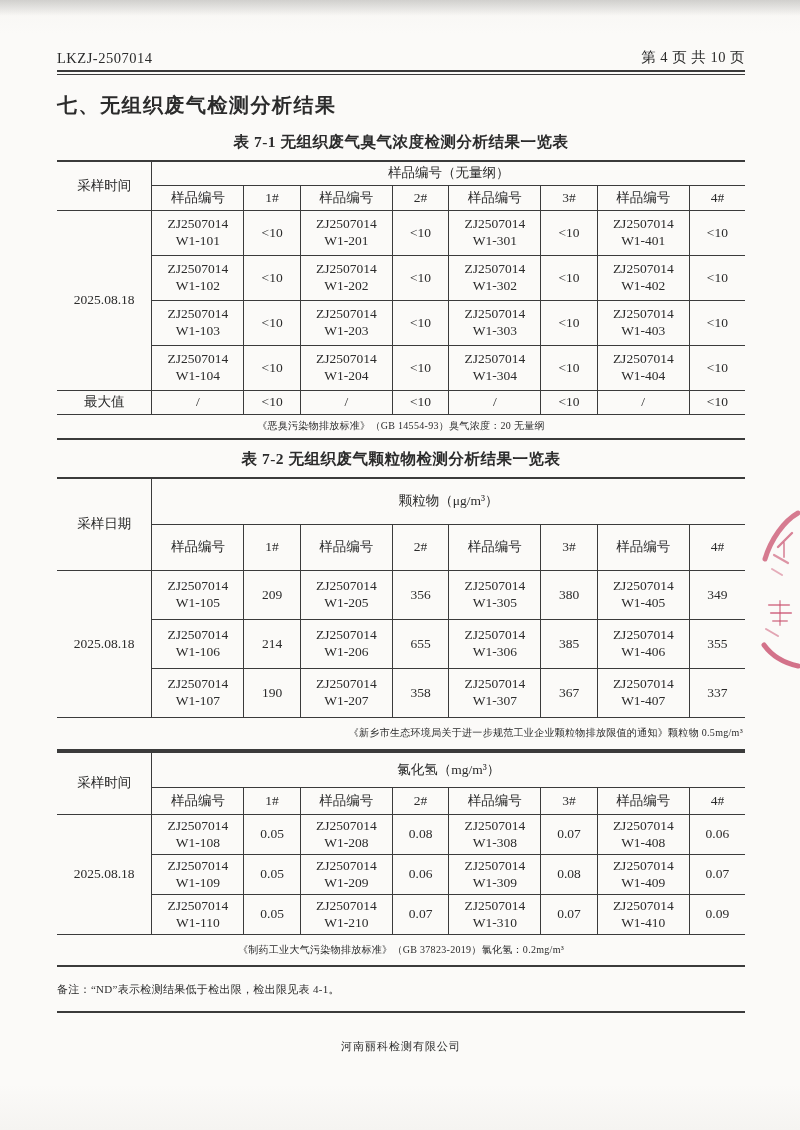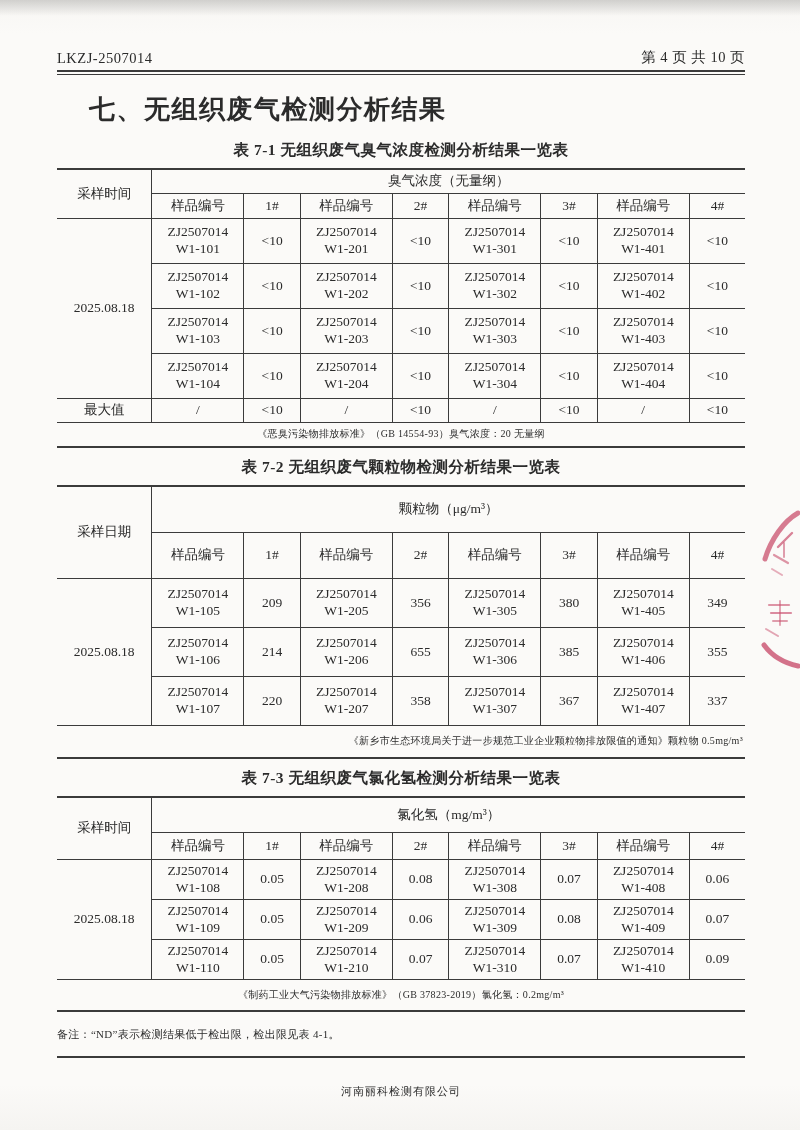--- a/index.html
+++ b/index.html
@@ -13,21 +13,21 @@
     content:'';position:absolute;top:0;left:0;right:0;height:16px;
     background:linear-gradient(180deg,rgba(70,70,70,.22),rgba(70,70,70,0));
     pointer-events:none;
   }
   .content{position:absolute;left:57px;top:48px;width:688px;}
 
   .doc-header{display:flex;justify-content:space-between;align-items:flex-end;
     font-size:14.5px;padding-bottom:3px;letter-spacing:.5px;}
   .header-rule{height:2px;border-top:2px solid #3b3b3b;border-bottom:1px solid #3b3b3b;}
 
-  .section-title{margin:17px 0 0 32px;font-size:26px;font-weight:bold;letter-spacing:1.5px;}
+  .section-title{margin:17px 0 0 0;font-size:20px;font-weight:bold;letter-spacing:1.5px;}
 
   .caption{text-align:center;font-size:15.5px;font-weight:bold;margin:13px 0 7px 0;letter-spacing:.5px;}
   .caption.tight{margin-top:9px;}
 
   table.report{width:100%;border-collapse:collapse;table-layout:fixed;
     border-top:2px solid #3b3b3b;border-bottom:2px solid #3b3b3b;}
   table.report th,table.report td{
     border:1px solid #3b3b3b;font-weight:normal;text-align:center;vertical-align:middle;
     font-size:13.5px;line-height:1.25;padding:1px 2px;overflow:hidden;}
   table.report tr>*:first-child{border-left:none;}
@@ -82,21 +82,21 @@
           <col style="width: 13.4%;">
           <col style="width: 8.2%;">
           <col style="width: 13.4%;">
           <col style="width: 8.2%;">
           <col style="width: 13.4%;">
           <col style="width: 8.1%;">
         </colgroup>
         <tbody>
           <tr class="hrow1">
             <th rowspan="2">采样时间</th>
-            <th colspan="8">臭气浓度（无量纲）</th>
+            <th colspan="8">样品编号（无量纲）</th>
           </tr>
           <tr class="hrow2">
             <th>样品编号</th>
             <th>1#</th>
             <th>样品编号</th>
             <th>2#</th>
             <th>样品编号</th>
             <th>3#</th>
             <th>样品编号</th>
             <th>4#</th>
@@ -228,38 +228,37 @@
             <td class="sample">ZJ2507014
 W1-306</td>
             <td class="val">385</td>
             <td class="sample">ZJ2507014
 W1-406</td>
             <td class="val">355</td>
           </tr>
           <tr class="drow">
             <td class="sample">ZJ2507014
 W1-107</td>
-            <td class="val">220</td>
+            <td class="val">190</td>
             <td class="sample">ZJ2507014
 W1-207</td>
             <td class="val">358</td>
             <td class="sample">ZJ2507014
 W1-307</td>
             <td class="val">367</td>
             <td class="sample">ZJ2507014
 W1-407</td>
             <td class="val">337</td>
           </tr>
           <tr class="note-row">
             <td class="note-cell" colspan="9">《新乡市生态环境局关于进一步规范工业企业颗粒物排放限值的通知》颗粒物 0.5mg/m³</td>
           </tr>
         </tbody>
       </table>
 
-    <div class="caption tight">表 7-3 无组织废气氯化氢检测分析结果一览表</div>
     <table class="report tbl-2">
         <colgroup>
           <col style="width: 13.8%;">
           <col style="width: 13.4%;">
           <col style="width: 8.2%;">
           <col style="width: 13.4%;">
           <col style="width: 8.2%;">
           <col style="width: 13.4%;">
           <col style="width: 8.2%;">
           <col style="width: 13.4%;">

